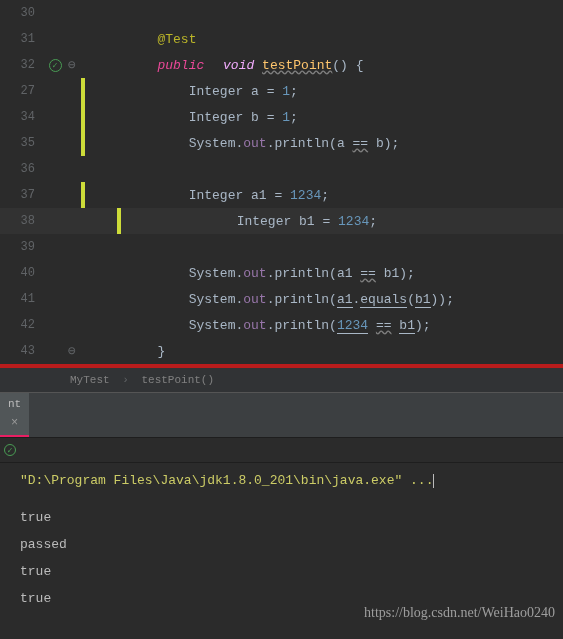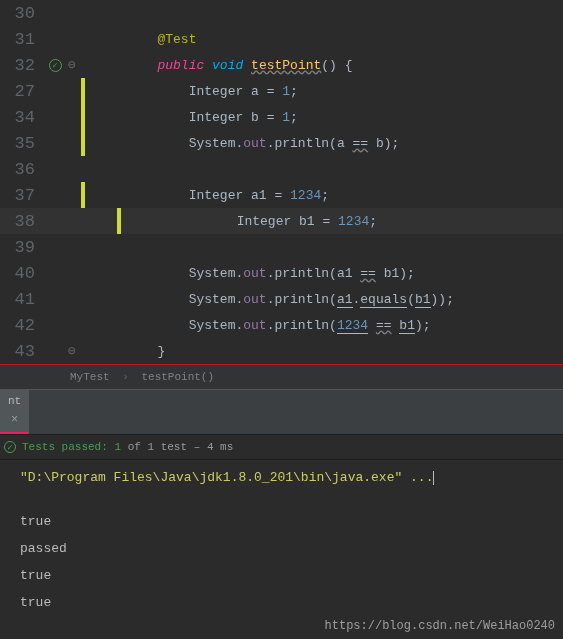--- a/index.html
+++ b/index.html
@@ -13,21 +13,21 @@
   overflow: hidden;
   position: relative;
 }
 .editor { background: #2b2b2b; }
 .line { display: flex; height: 26px; align-items: center; }
 .gutter {
   width: 45px;
   text-align: right;
   color: #606366;
   padding-right: 10px;
-  font-size: 17px;
+  font-size: 12px;
   flex-shrink: 0;
 }
 .gutter-icon {
   width: 20px;
   display: flex;
   align-items: center;
   justify-content: center;
   flex-shrink: 0;
 }
 .fold-icon {
@@ -42,41 +42,41 @@
   width: 4px;
   height: 26px;
   flex-shrink: 0;
   margin-left: 2px;
   margin-right: 2px;
 }
 .bar.yellow { background: #cddc39; }
 .code { white-space: pre; padding-left: 8px; }
 .line.highlighted { background: #323232; gap: 12px; }
 .kw { color: #ec4899; font-style: italic; }
-.ret { color: #0ea5e9; font-style: italic; }
+.ret { color: #f0abfc; font-style: italic; margin-left: 11px; }
 .type { color: #a9b7c6; }
 .fn { color: #ffc66d; }
 .num { color: #6897bb; }
 .field { color: #9876aa; }
 .ann { color: #bbb529; }
 .op { color: #a9b7c6; }
 .underline { text-decoration: underline; text-decoration-style: wavy; text-decoration-color: #808080; }
 .underline-y { border-bottom: 1px solid #a9b7c6; }
 .chk-icon {
   width: 13px; height: 13px; border-radius: 50%;
   border: 1.5px solid #499c54;
   color: #499c54; font-size: 9px;
   display: flex; align-items: center; justify-content: center;
 }
 .breadcrumb {
   background: #313335;
   color: #808080;
   padding: 6px 12px 6px 70px;
   font-size: 11px;
-  border-top: 1px solid #b91c1c;
+  border-top: 4px solid #b91c1c;
 }
 .breadcrumb .sep { margin: 0 6px; color: #606366; }
 .tabbar {
   background: #3c3f41;
   border-top: 1px solid #555;
   padding: 0;
   display: flex;
 }
 .tab {
   background: #515658;
@@ -102,29 +102,29 @@
 }
 .test-status .chk-icon { width: 12px; height: 12px; }
 .test-status .p1 { color: #499c54; }
 .console {
   background: #2b2b2b;
   padding: 10px 8px 10px 20px;
   font-size: 13px;
   border-top: 1px solid #1e1e1e;
 }
 .console .cmd { color: #cccc66; }
-.console .out { color: #bbbbbb; margin-top: 29px; }
+.console .out { color: #bbbbbb; margin-top: 22px; }
 .console .out div { margin-bottom: 12px; }
 .url {
   position: absolute;
-  bottom: 6px;
+  bottom: 18px;
   right: 8px;
   color: #aaa;
-  font-size: 12px;
-  font-family: Liberation Mono, monospace;
+  font-size: 14px;
+  font-family: Liberation Serif, serif;
   opacity: 0.9;
 }
 .cursor { display:inline-block; width:1px; height:14px; background:#bbb; vertical-align:middle; }
 </style>
 </head>
 <body>
 
 <div class="editor" id="editor">
     <div class="line">
       <div class="gutter">30</div>
@@ -236,26 +236,20 @@
 
 <div class="tabbar">
   <div class="tab">
     <span>nt</span>
     <span class="tab-close">×</span>
   </div>
 </div>
 
 <div class="test-status">
   <span class="chk-icon">✓</span>
-  <span>
-    <span class="p1">Tests passed:</span>
-    <span class="p1">1</span>
-    <span>of 1 test</span>
-    <span>– 4 ms</span>
-  </span>
 </div>
 
 <div class="console">
   <div class="cmd"><span>"D:\Program Files\Java\jdk1.8.0_201\bin\java.exe" ...</span><span class="cursor"></span></div>
   <div class="out" id="console-out">
       <div>true</div>
       <div>passed</div>
       <div>true</div>
       <div>true</div>
     </div>

